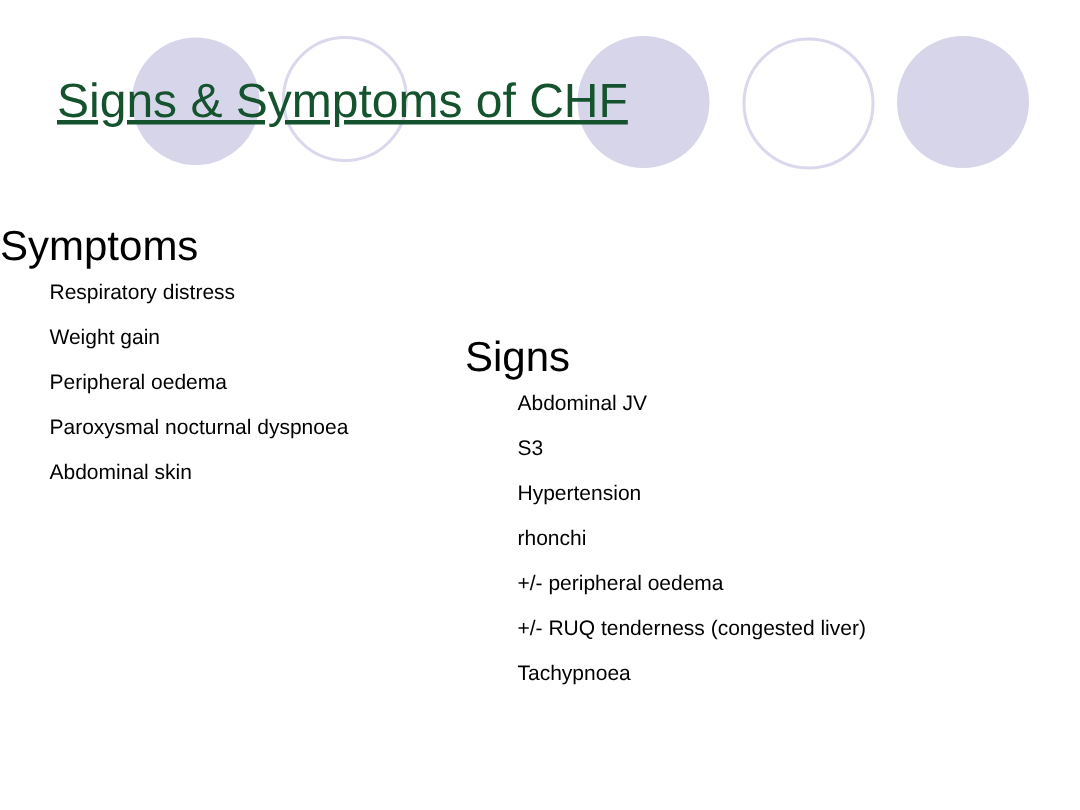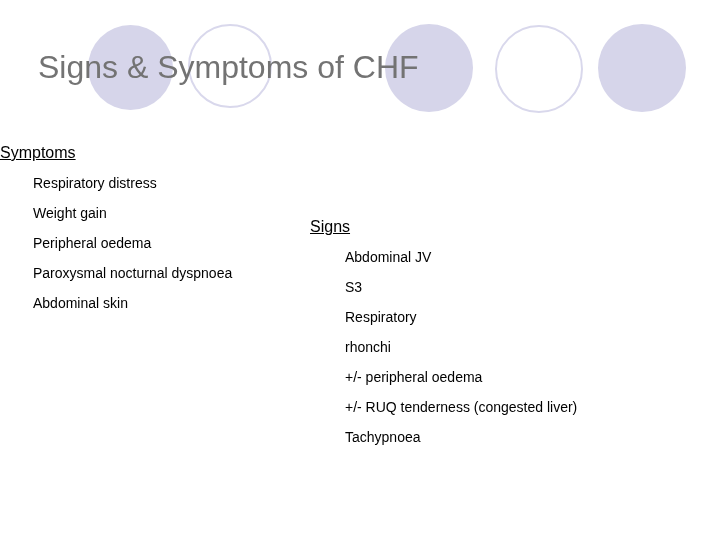--- a/index.html
+++ b/index.html
@@ -44,45 +44,45 @@
 
   
   #slide-title {
     position: absolute;
     left: 38px;
     top: 48px;
     font-size: 32px;
     line-height: 38px;
     letter-spacing: 0px;
     white-space: nowrap;
-    color: #737373;
+    color: #14532d;
     font-weight: normal;
     margin: 0;
+    text-decoration: underline;
   }
 
   
   .column {
     position: absolute;
   }
   #symptoms-column {
     left: 0px;
     top: 138px;
     width: 340px;
   }
   #signs-column {
     left: 310px;
     top: 212px;
     width: 400px;
   }
   .column-heading {
-    font-size: 16px;
+    font-size: 28px;
     line-height: 30px;
     white-space: nowrap;
-    margin: 0 0 0 0;
-    text-decoration: underline;
+    margin: 11px 0 0 0;
   }
   .item-list {
     list-style: none;
     margin: 0;
     padding: 0;
   }
   .list-item {
     font-size: 14px;
     line-height: 30px;
     white-space: nowrap;
@@ -114,21 +114,21 @@
         <li class="list-item">Paroxysmal nocturnal dyspnoea</li>
         <li class="list-item">Abdominal skin</li>
       </ul>
   </div>
 
   <div class="column" id="signs-column">
     <div class="column-heading">Signs</div>
     <ul class="item-list">
         <li class="list-item">Abdominal JV</li>
         <li class="list-item">S3</li>
-        <li class="list-item">Respiratory</li>
+        <li class="list-item">Hypertension</li>
         <li class="list-item">rhonchi</li>
         <li class="list-item">+/- peripheral oedema</li>
         <li class="list-item">+/- RUQ tenderness (congested liver)</li>
         <li class="list-item">Tachypnoea</li>
       </ul>
   </div>
 
 </div>
 
 </body></html>

